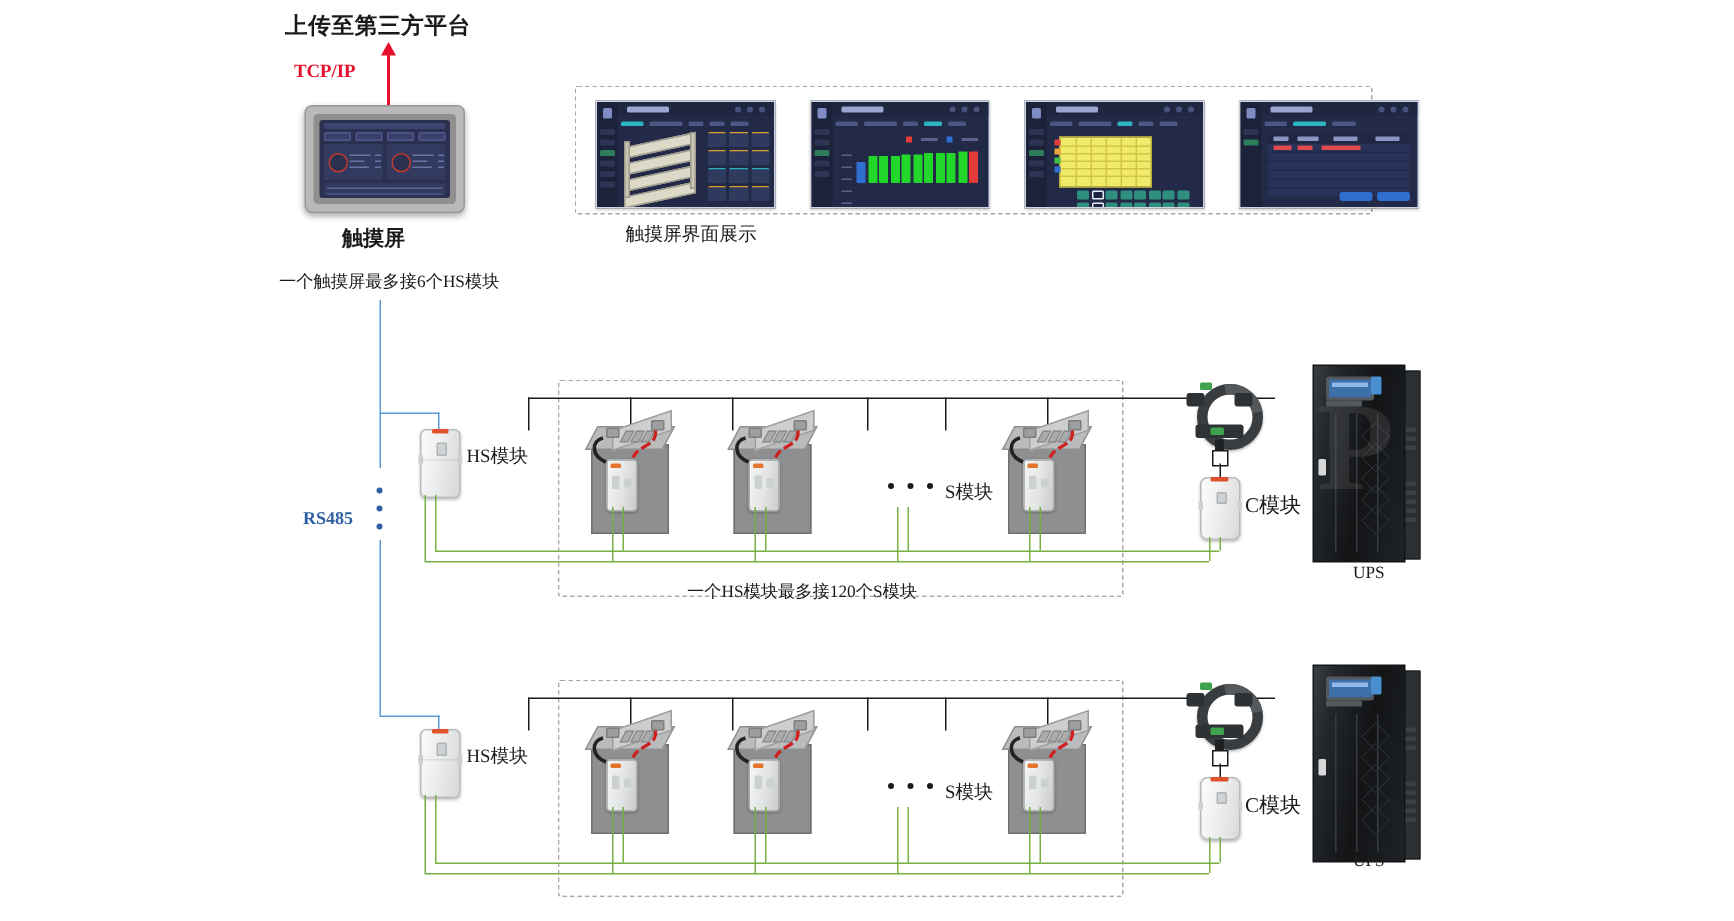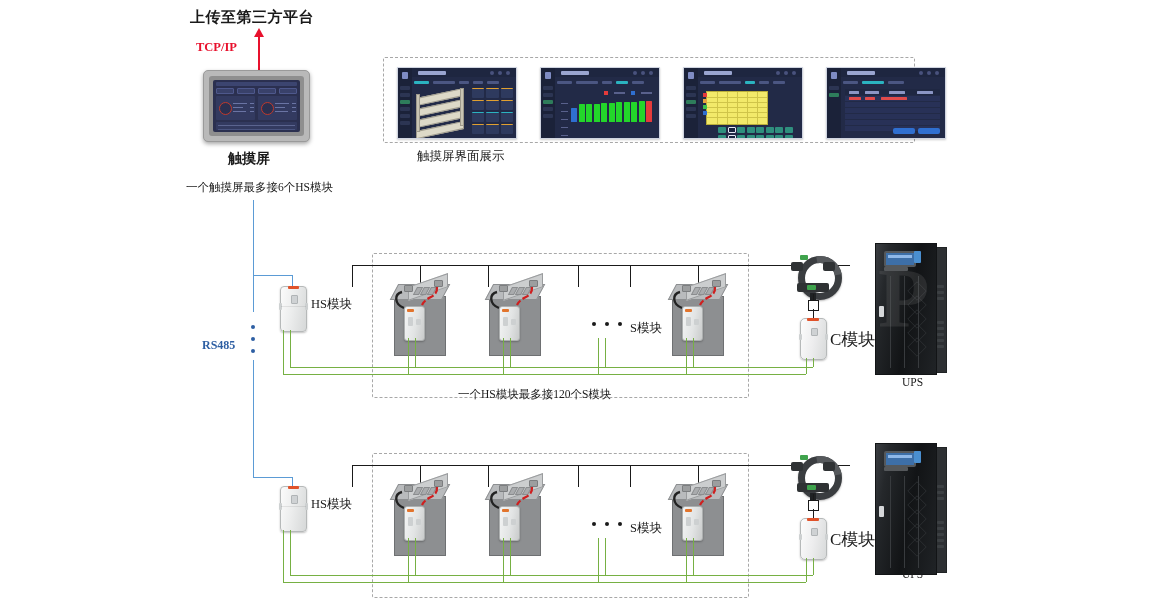--- a/index.html
+++ b/index.html
@@ -103,21 +103,21 @@
   .atbl .rw.alm{background:#283157;}
   .atbl .rw.alm i{position:absolute;top:1px;height:3px;background:#e14b4b;border-radius:.5px;}
   .atbl .hc{position:absolute;top:1.5px;height:3px;background:#8b95c4;border-radius:.5px;}
   .btns{position:absolute;right:2px;bottom:1px;display:flex;gap:3px;}
   .btns i{display:block;width:22px;height:6px;background:#2f6fd0;border-radius:2px;}
   #strip-label{left:417px;top:148px;font-size:12.5px;}
 
   
   .hs-label{font-size:12.5px;}
   .s-label{font-size:12.5px;}
-  .c-label{font-size:17px;}
+  .c-label{font-size:14px;}
   .ups-label{font-size:11.5px;font-family:"Liberation Serif","DejaVu Serif",serif;}
   #rs485{left:202px;top:338px;font-size:12px;font-weight:bold;color:#2e5fa3;
          font-family:"Liberation Serif","DejaVu Serif",serif;}
   .bus-dot{position:absolute;width:4px;height:4px;border-radius:50%;background:#2e5fa3;}
 
   
   .hsmod{position:absolute;width:25px;height:44px;border-radius:4px;
     background:linear-gradient(100deg,#fbfbfb 0%,#eceded 45%,#d6d8d8 100%);
     border:1px solid #b6b9b9;box-shadow:0 1px 2px rgba(0,0,0,.25);}
   .hsmod .cap{position:absolute;left:7px;top:-1px;width:11px;height:3px;background:#e0522a;border-radius:1px;}

